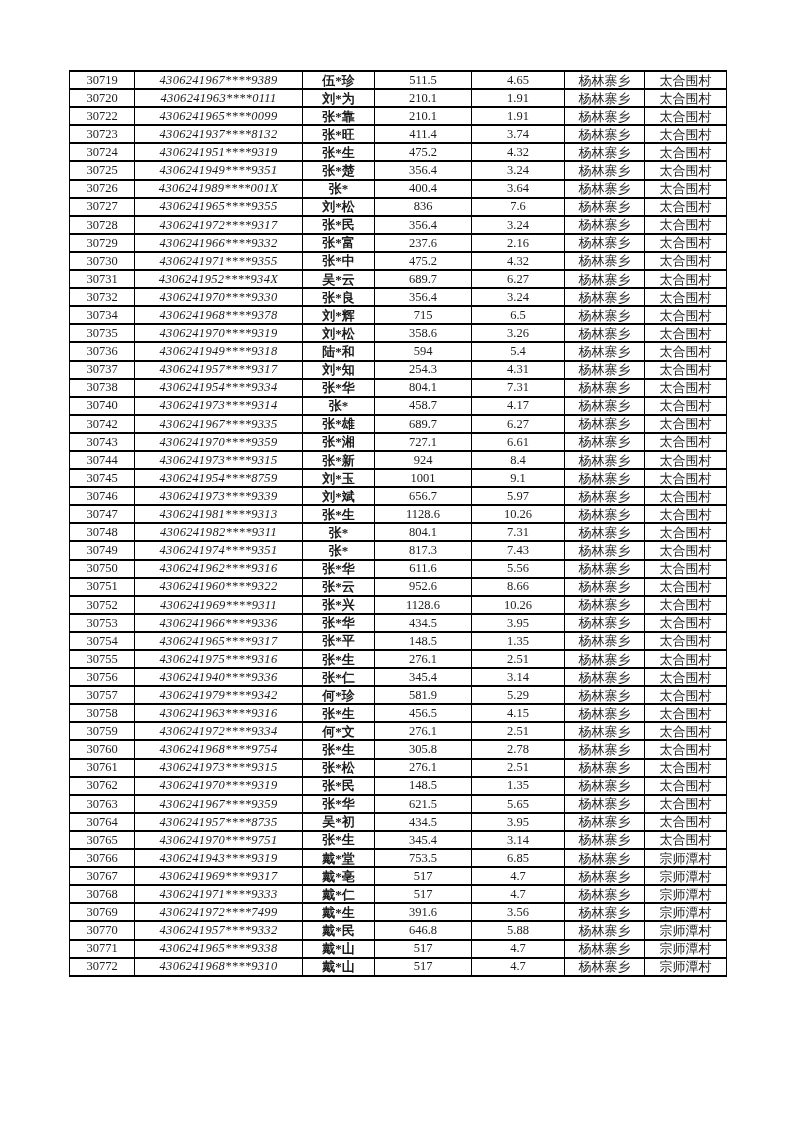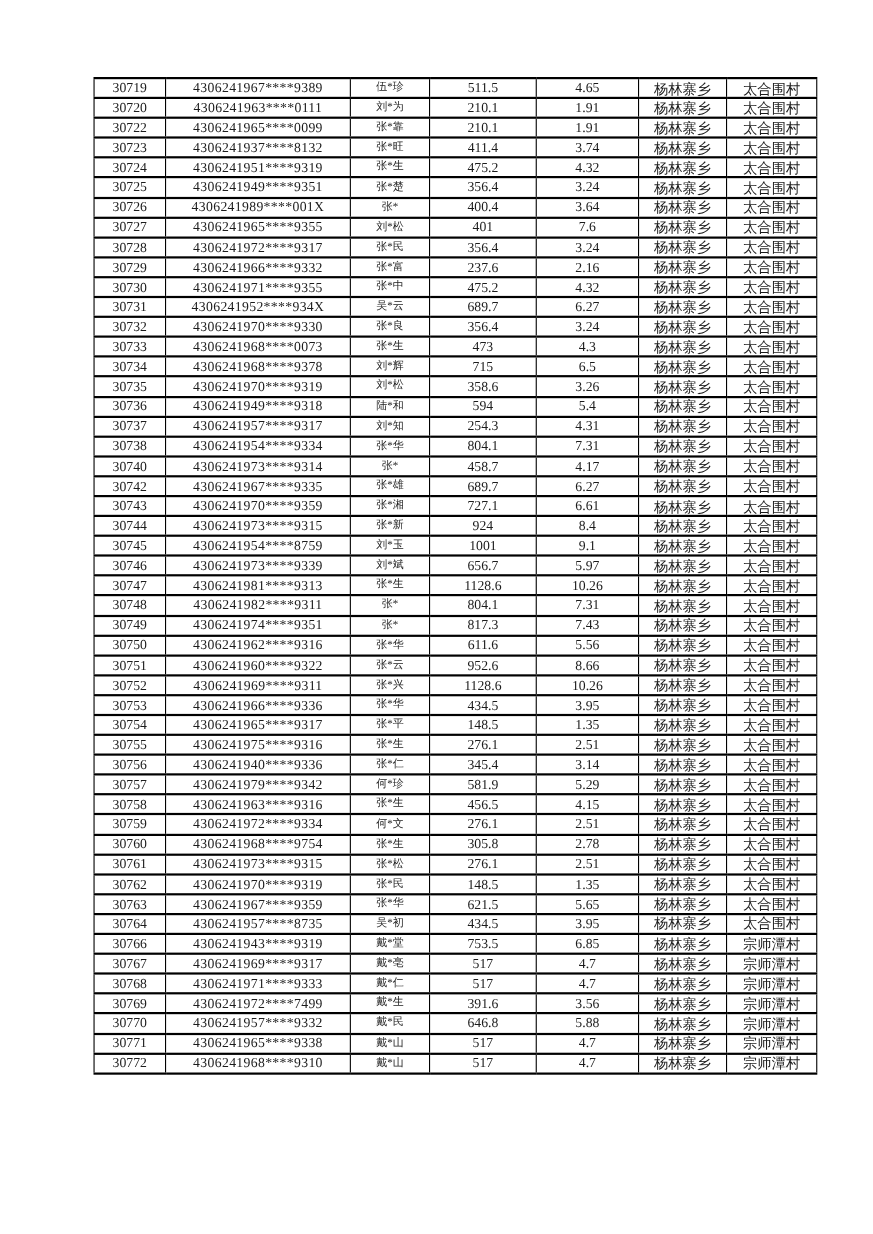--- a/index.html
+++ b/index.html
@@ -11,43 +11,43 @@
     position: relative;
     width: 794px;
     height: 1122px;
     background: #ffffff;
     overflow: hidden;
     font-family: "Liberation Serif", "DejaVu Serif", serif;
     color: #1c1c1c;
   }
   #records-table {
     position: absolute;
-    left: 85px;
+    left: 69px;
     top: 70px;
     width: 622px;
     border-collapse: collapse;
     table-layout: fixed;
   }
   #records-table td {
     border-left: 1px solid #000;
     border-right: 1px solid #000;
     border-top: 2px solid #000;
     border-bottom: 2px solid #000;
     height: 16.1px;
     padding: 0 2px;
     text-align: center;
     vertical-align: middle;
     font-size: 12.5px;
     line-height: 1;
     white-space: nowrap;
     overflow: hidden;
   }
   #records-table td.col0 { width: 60px; }
-  #records-table td.col1 { width: 163px; letter-spacing: 0.3px; }
-  #records-table td.col2 { width: 67px; font-size: 10px; }
+  #records-table td.col1 { width: 163px; letter-spacing: 0.3px; font-style: italic; }
+  #records-table td.col2 { width: 67px; font-size: 13px; font-weight: bold; }
   #records-table td.col3 { width: 92px; }
   #records-table td.col4 { width: 88px; }
   #records-table td.col5 { width: 75px; font-size: 13px; }
   #records-table td.col6 { width: 77px; font-size: 13px; }
 </style>
 </head>
 <body>
 
 <div id="page">
   <table id="records-table">
@@ -112,21 +112,21 @@
           <td class="col2">张*</td>
           <td class="col3">400.4</td>
           <td class="col4">3.64</td>
           <td class="col5">杨林寨乡</td>
           <td class="col6">太合围村</td>
         </tr>
         <tr>
           <td class="col0">30727</td>
           <td class="col1">4306241965****9355</td>
           <td class="col2">刘*松</td>
-          <td class="col3">401</td>
+          <td class="col3">836</td>
           <td class="col4">7.6</td>
           <td class="col5">杨林寨乡</td>
           <td class="col6">太合围村</td>
         </tr>
         <tr>
           <td class="col0">30728</td>
           <td class="col1">4306241972****9317</td>
           <td class="col2">张*民</td>
           <td class="col3">356.4</td>
           <td class="col4">3.24</td>
@@ -163,29 +163,20 @@
         <tr>
           <td class="col0">30732</td>
           <td class="col1">4306241970****9330</td>
           <td class="col2">张*良</td>
           <td class="col3">356.4</td>
           <td class="col4">3.24</td>
           <td class="col5">杨林寨乡</td>
           <td class="col6">太合围村</td>
         </tr>
         <tr>
-          <td class="col0">30733</td>
-          <td class="col1">4306241968****0073</td>
-          <td class="col2">张*生</td>
-          <td class="col3">473</td>
-          <td class="col4">4.3</td>
-          <td class="col5">杨林寨乡</td>
-          <td class="col6">太合围村</td>
-        </tr>
-        <tr>
           <td class="col0">30734</td>
           <td class="col1">4306241968****9378</td>
           <td class="col2">刘*辉</td>
           <td class="col3">715</td>
           <td class="col4">6.5</td>
           <td class="col5">杨林寨乡</td>
           <td class="col6">太合围村</td>
         </tr>
         <tr>
           <td class="col0">30735</td>
@@ -433,20 +424,29 @@
         <tr>
           <td class="col0">30764</td>
           <td class="col1">4306241957****8735</td>
           <td class="col2">吴*初</td>
           <td class="col3">434.5</td>
           <td class="col4">3.95</td>
           <td class="col5">杨林寨乡</td>
           <td class="col6">太合围村</td>
         </tr>
         <tr>
+          <td class="col0">30765</td>
+          <td class="col1">4306241970****9751</td>
+          <td class="col2">张*生</td>
+          <td class="col3">345.4</td>
+          <td class="col4">3.14</td>
+          <td class="col5">杨林寨乡</td>
+          <td class="col6">太合围村</td>
+        </tr>
+        <tr>
           <td class="col0">30766</td>
           <td class="col1">4306241943****9319</td>
           <td class="col2">戴*堂</td>
           <td class="col3">753.5</td>
           <td class="col4">6.85</td>
           <td class="col5">杨林寨乡</td>
           <td class="col6">宗师潭村</td>
         </tr>
         <tr>
           <td class="col0">30767</td>

